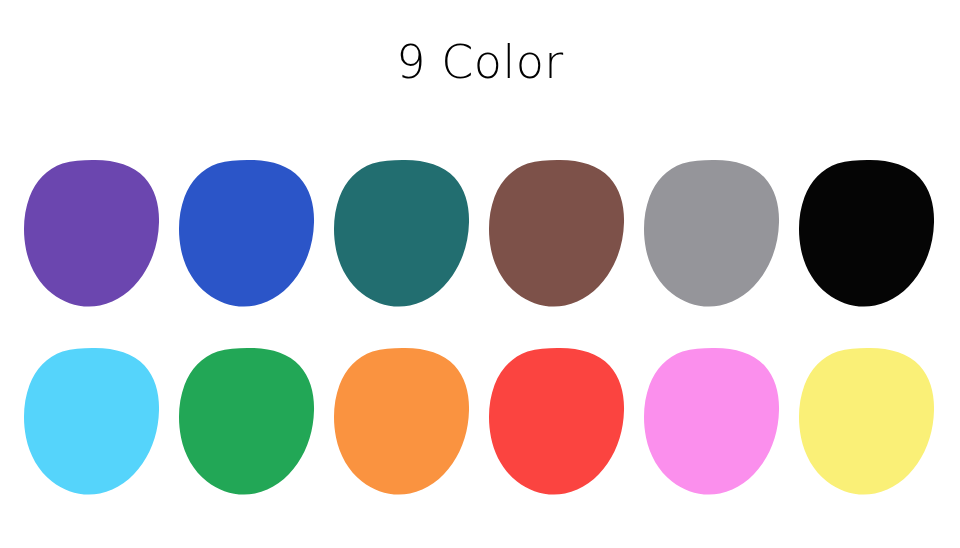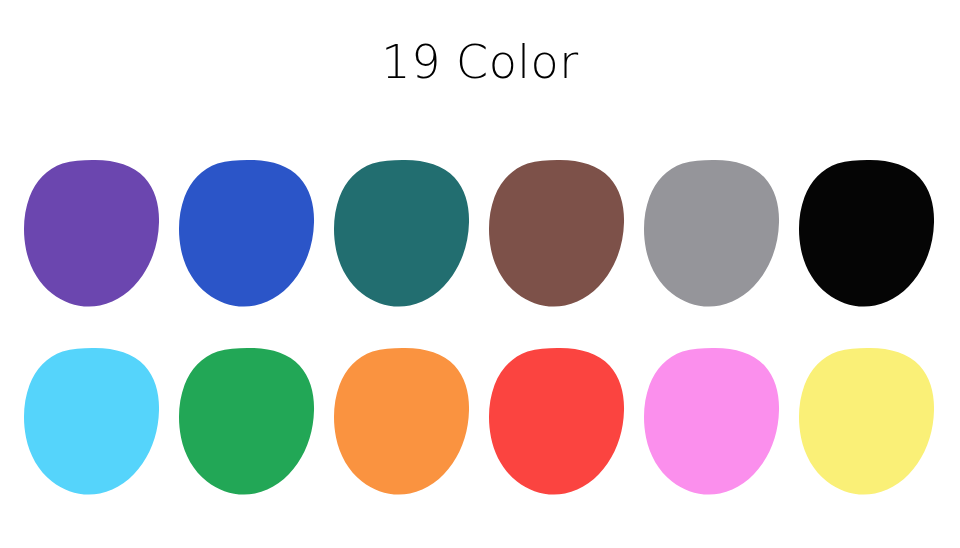--- a/index.html
+++ b/index.html
@@ -73,21 +73,21 @@
     display: block;
     width: 140px;
     height: 150px;
   }
 </style>
 </head>
 <body>
 
 <div id="palette-page">
 
-  <div id="page-title">19 Color</div>
+  <div id="page-title">9 Color</div>
 
   <div id="swatch-grid">
     <div class="swatch-row" id="swatch-row-0">
         <div class="swatch" title="purple">
           <svg viewBox="0 0 140 150" width="140" height="150">
             <path d="M70.5,2 C92,1.5 111,7 122.5,19.5 C133.5,31.5 137.5,48 137,64.5 C136.5,84 131,102 120.5,117.5 C110,133 95,144 78,147.5 C61,151 43.5,146 30,135.5 C16.5,125 7.5,109 4,91.5 C0.5,74 1.5,55 7.5,39 C13.5,23 25,11 40.5,5.5 C50,2.5 60,2.2 70.5,2 Z" fill="#6B46AF"></path>
           </svg>
         </div>
         <div class="swatch" title="blue">
           <svg viewBox="0 0 140 150" width="140" height="150">

